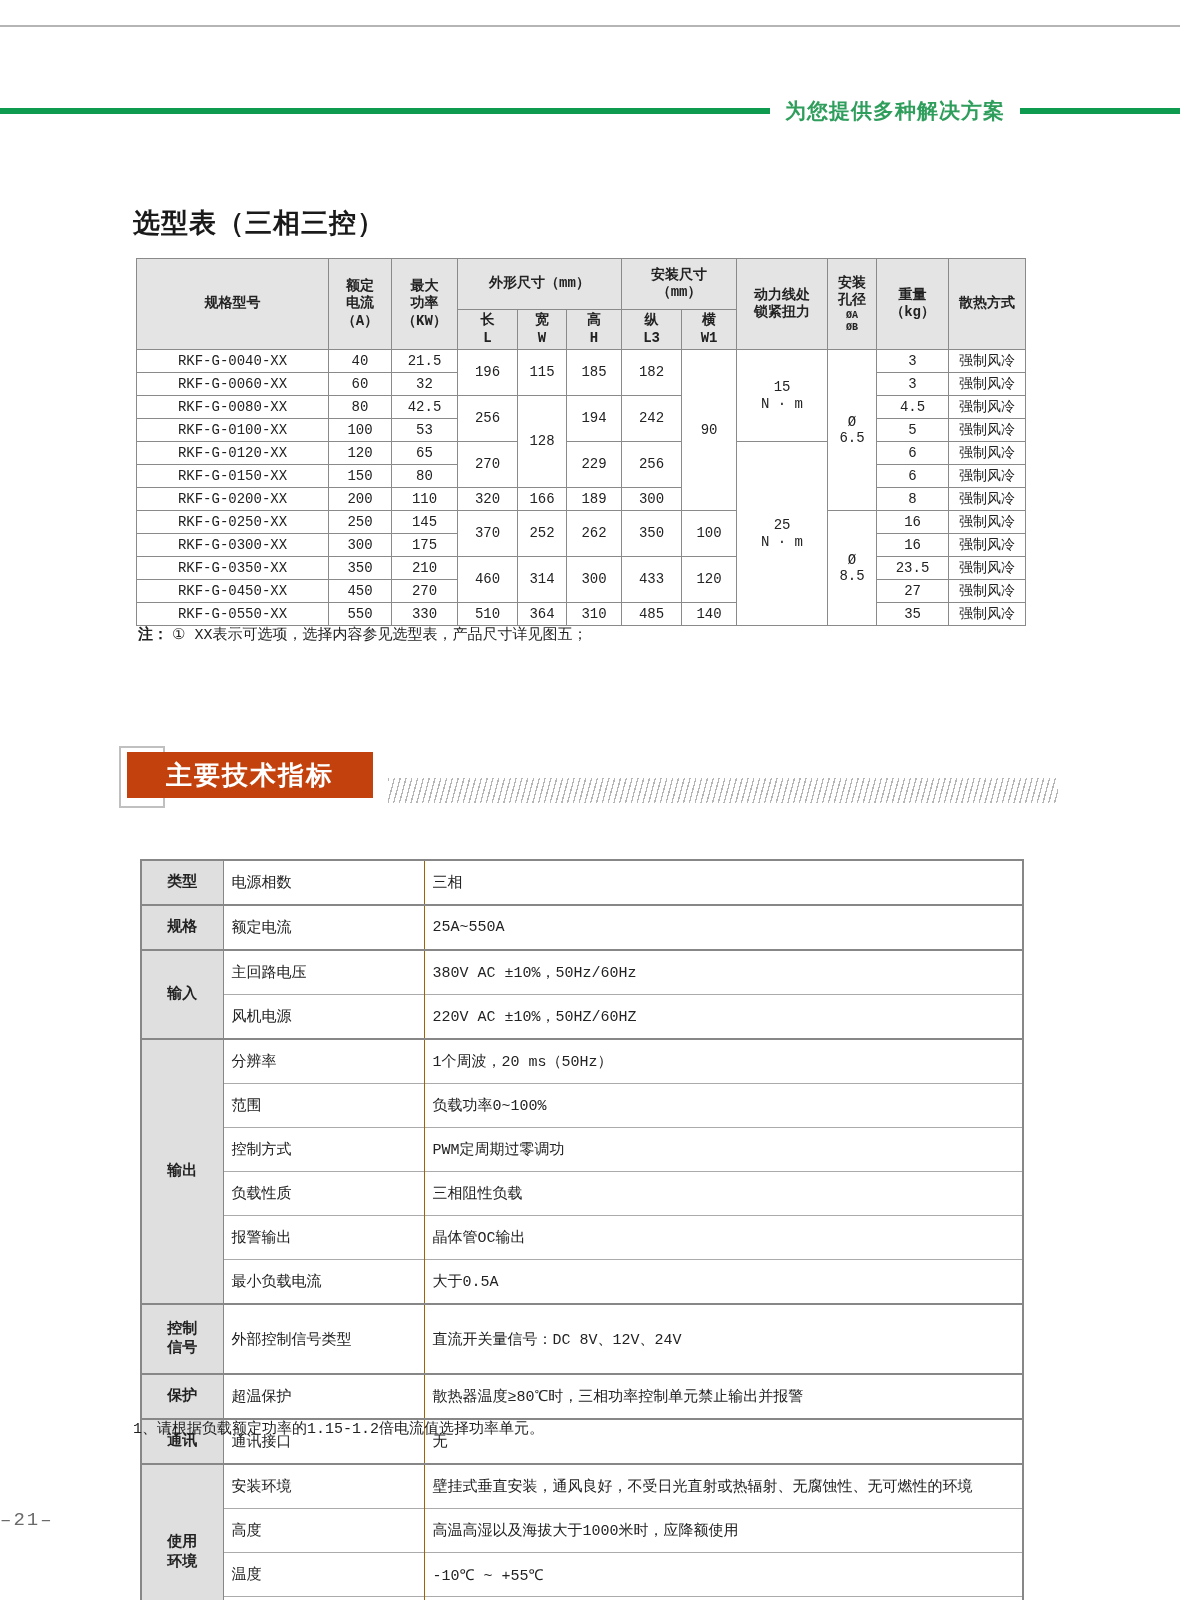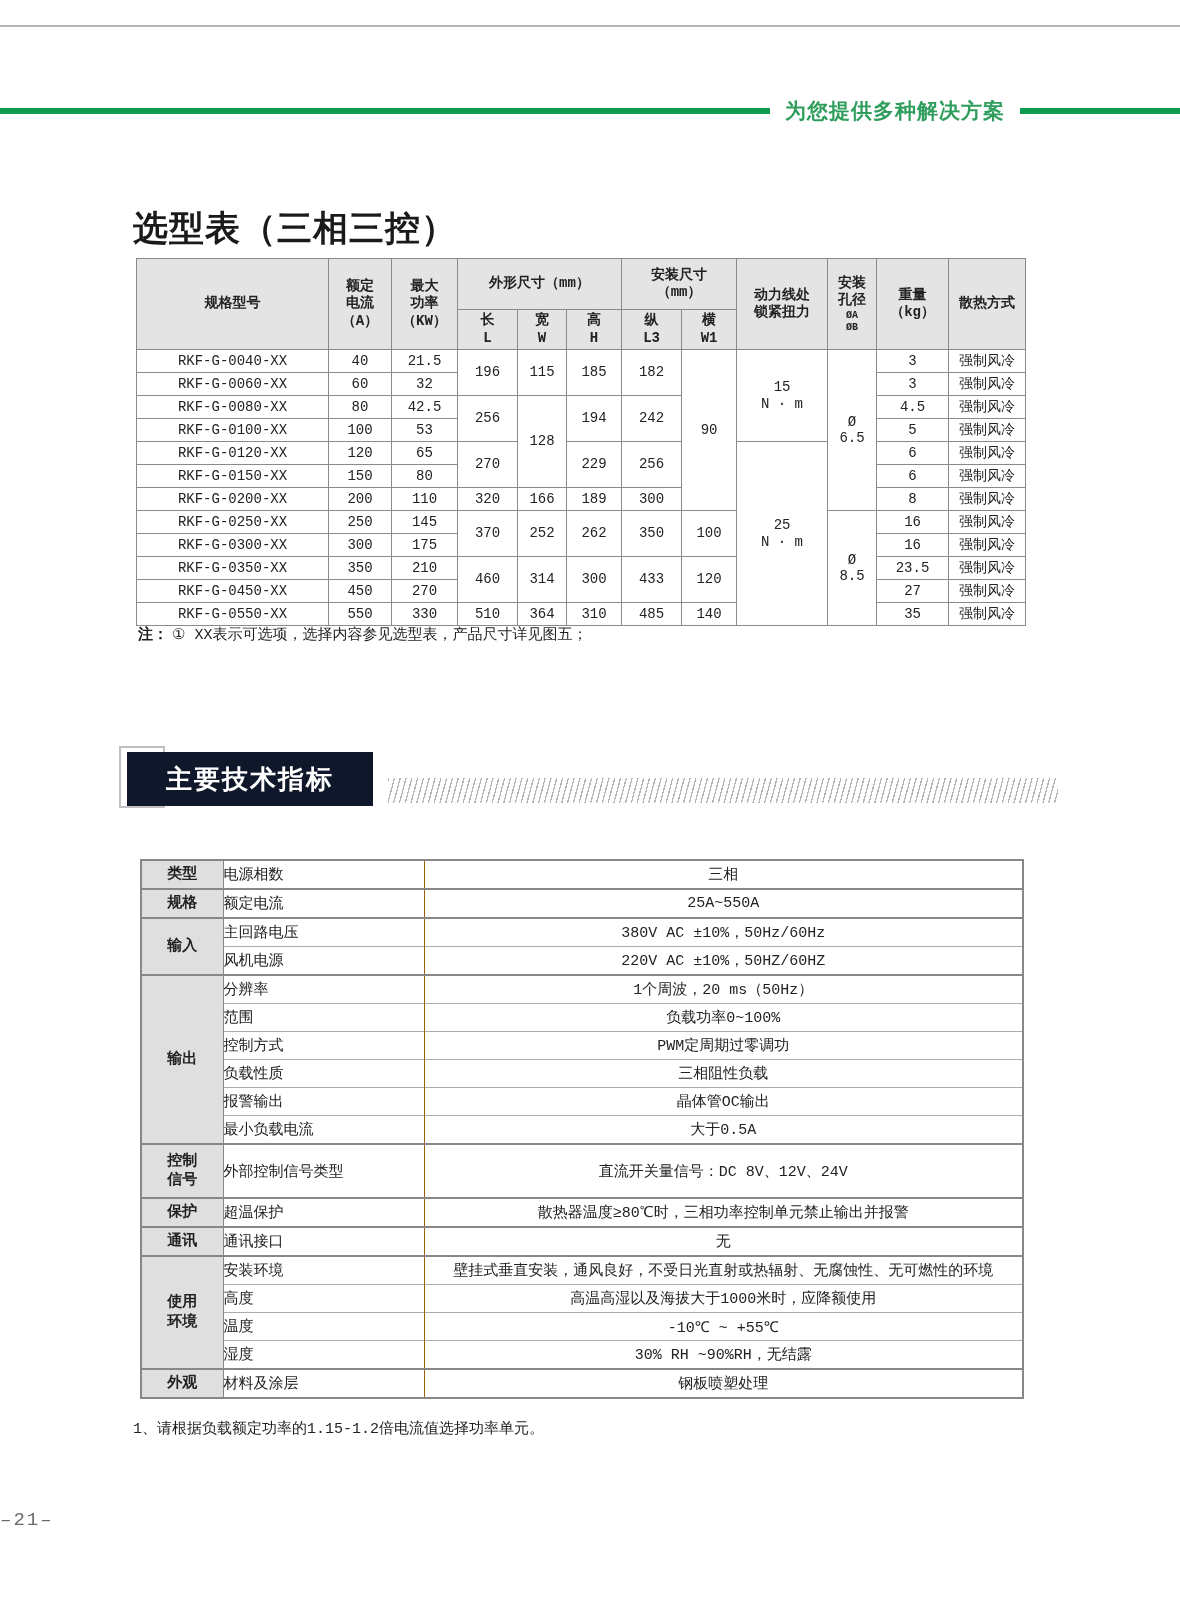--- a/index.html
+++ b/index.html
@@ -9,60 +9,60 @@
   }
   .top-rule{position:absolute;left:0;top:0;width:1180px;height:2px;background:#b5b5b5;}
 
   
   .slogan-row{position:absolute;left:0;top:72px;width:1180px;height:28px;display:flex;align-items:center;}
   .gline{height:6px;background:#0E9A4F;}
   .gline.left{width:770px;}
   .gline.right{flex:1;}
   .slogan{color:#2F9E5C;font-weight:bold;font-size:21px;letter-spacing:1px;padding:0 15px;white-space:nowrap;}
 
-  .title1{position:absolute;left:133px;top:180px;font-size:35px;font-weight:bold;letter-spacing:1px;color:#1a1a1a;}
+  .title1{position:absolute;left:133px;top:180px;font-size:27px;font-weight:bold;letter-spacing:1px;color:#1a1a1a;}
 
   
   table.sel{
     position:absolute;left:136px;top:233px;width:889px;border-collapse:collapse;table-layout:fixed;
     font-size:14px;color:#222;
   }
   table.sel,table.sel th,table.sel td{border:1px solid #8a8a8a;}
   table.sel th{background:#e4e4e4;font-weight:bold;font-size:14px;line-height:1.25;vertical-align:middle;padding:2px 1px;white-space:pre-line;}
   table.sel td{height:22px;text-align:center;vertical-align:middle;padding:0 2px;white-space:pre-line;line-height:1.15;}
   table.sel tr.h1 th{height:46px;}
   table.sel tr.h2 th{height:34px;}
   .hole-sub{font-size:10px;display:block;line-height:1.2;white-space:pre-line;}
 
   
   .notes{position:absolute;left:138px;top:597px;display:flex;font-size:15px;line-height:27px;}
   .notes .lbl{font-weight:bold;margin-right:4px;white-space:nowrap;}
 
   
   .sec-frame{position:absolute;left:119px;top:721px;width:42px;height:58px;border:2px solid #c0c0c0;}
   .sec-box{
-    position:absolute;left:127px;top:727px;width:246px;height:54px;background:#0f172a;
+    position:absolute;left:127px;top:727px;width:246px;height:46px;background:#c2410c;
     display:flex;align-items:center;justify-content:center;color:#ffffff;font-weight:bold;font-size:26px;letter-spacing:2px;
   }
   .hatch{
     position:absolute;left:388px;top:753px;width:670px;height:25px;
     background:repeating-linear-gradient(105deg,#b5b5b5 0 1.3px,transparent 1.3px 5.6px);
   }
 
   
   table.spec{
     position:absolute;left:140px;top:834px;width:882px;border-collapse:collapse;table-layout:fixed;
     font-size:15px;color:#222;border:2px solid #878787;
   }
-  table.spec td{border-top:1px solid #ababab;vertical-align:middle;height:27px;padding:0;}
+  table.spec td{border-top:1px solid #ababab;vertical-align:middle;height:27px;padding:8px;}
   table.spec tr.grp td{border-top:2px solid #878787;}
   table.spec tr.tall td{height:52px;}
   td.cat{background:#dfdfdf;font-weight:bold;text-align:center;border-right:1px solid #878787;white-space:pre-line;line-height:1.3;}
   td.sub{text-align:left;border-right:1px solid #a16207;}
-  td.val{text-align:center;padding-left:18px;}
+  td.val{text-align:left;padding-left:18px;}
 
   
   .order{position:absolute;left:133px;top:1390px;font-size:15px;line-height:30px;}
   .order .ttl{font-weight:bold;font-size:16px;}
 
   .pagenum{position:absolute;left:0;top:1484px;width:1172px;text-align:left;font-size:19px;color:#6a6a6a;letter-spacing:2px;}
 </style>
 </head>
 <body>
 

